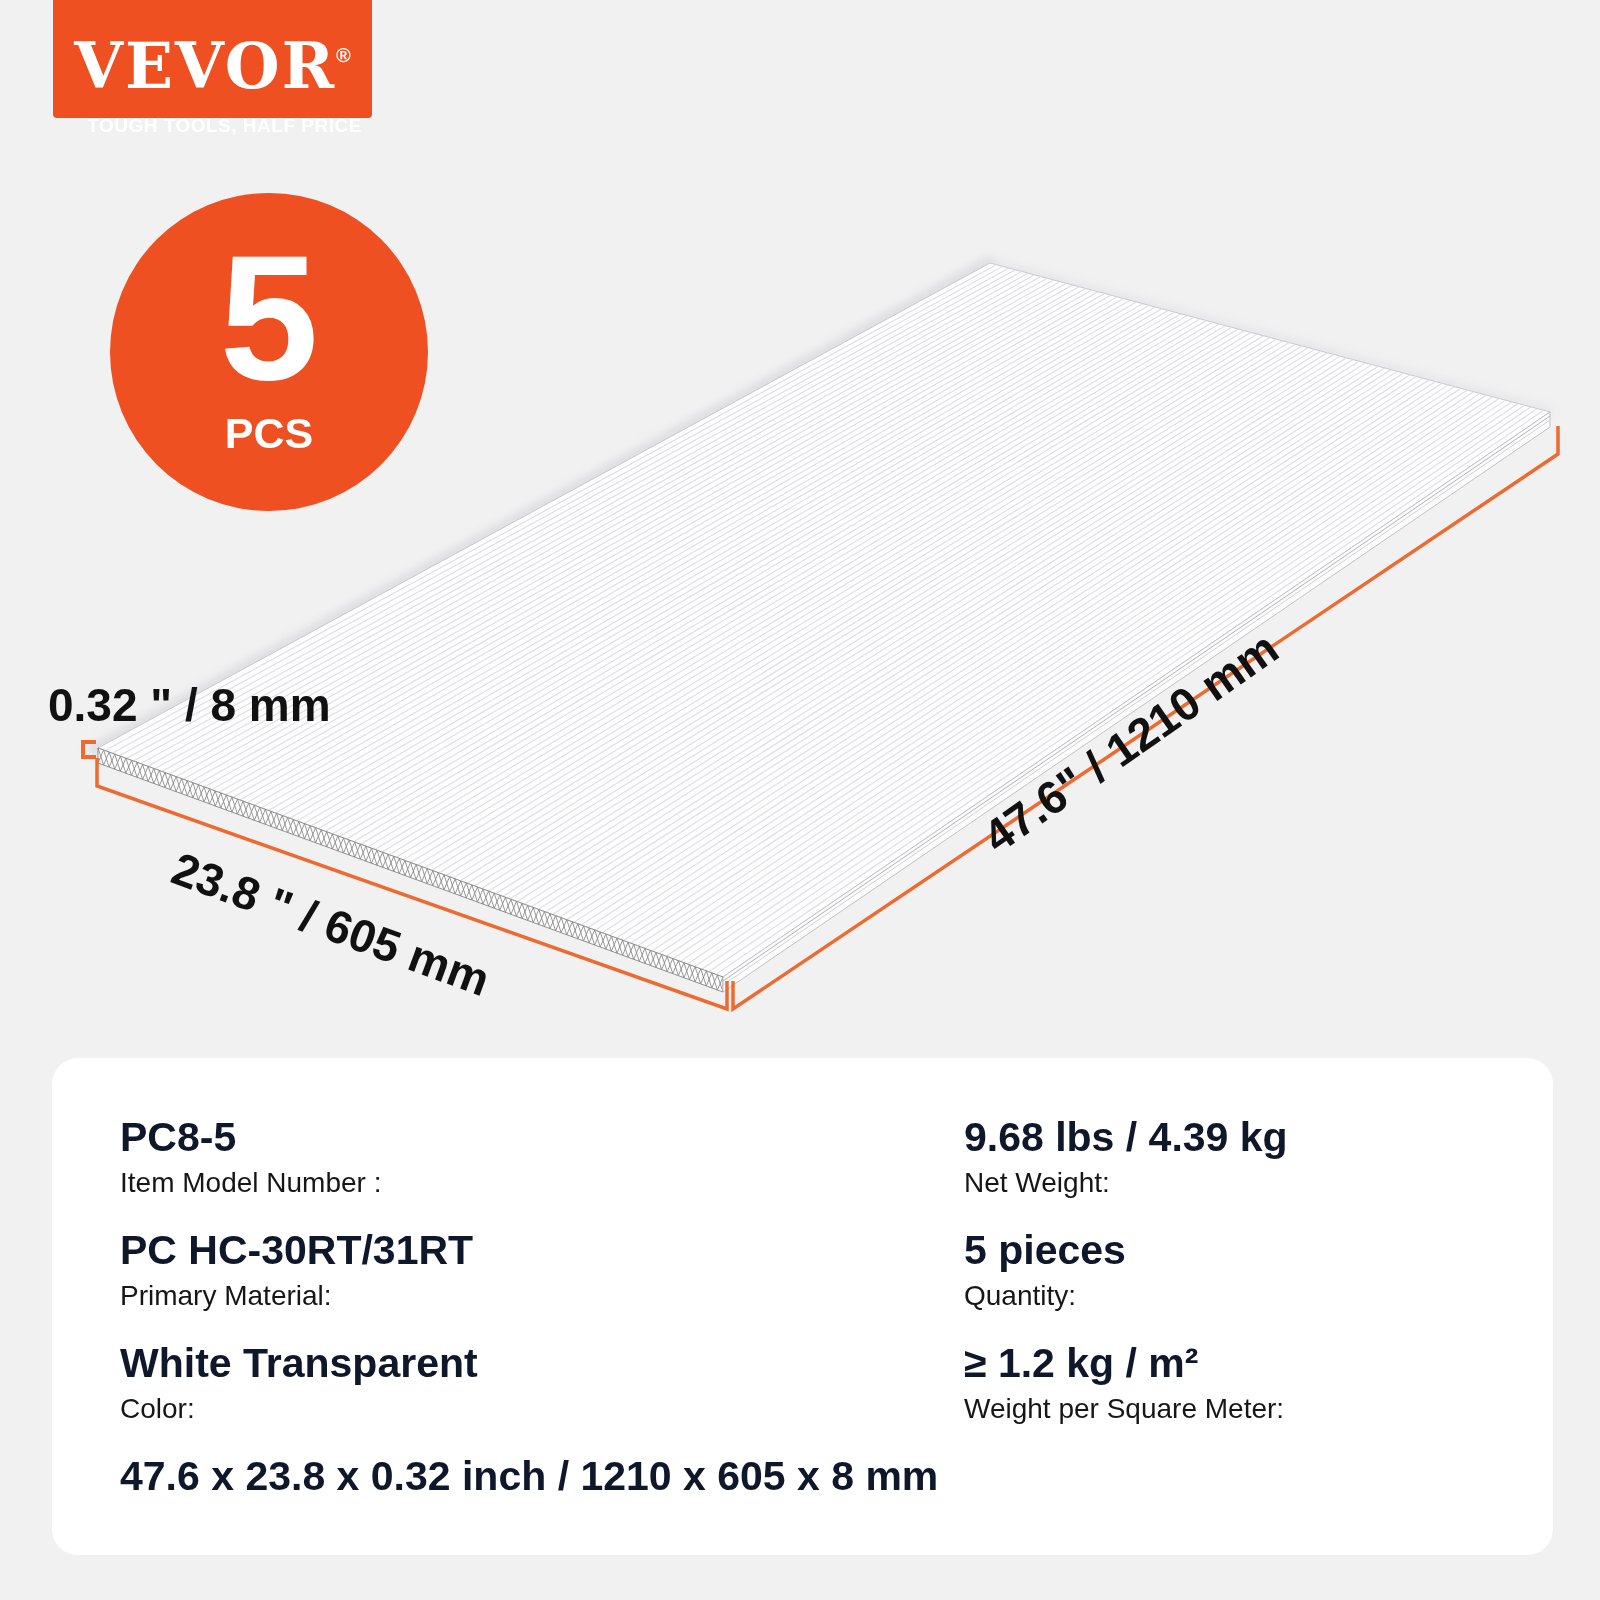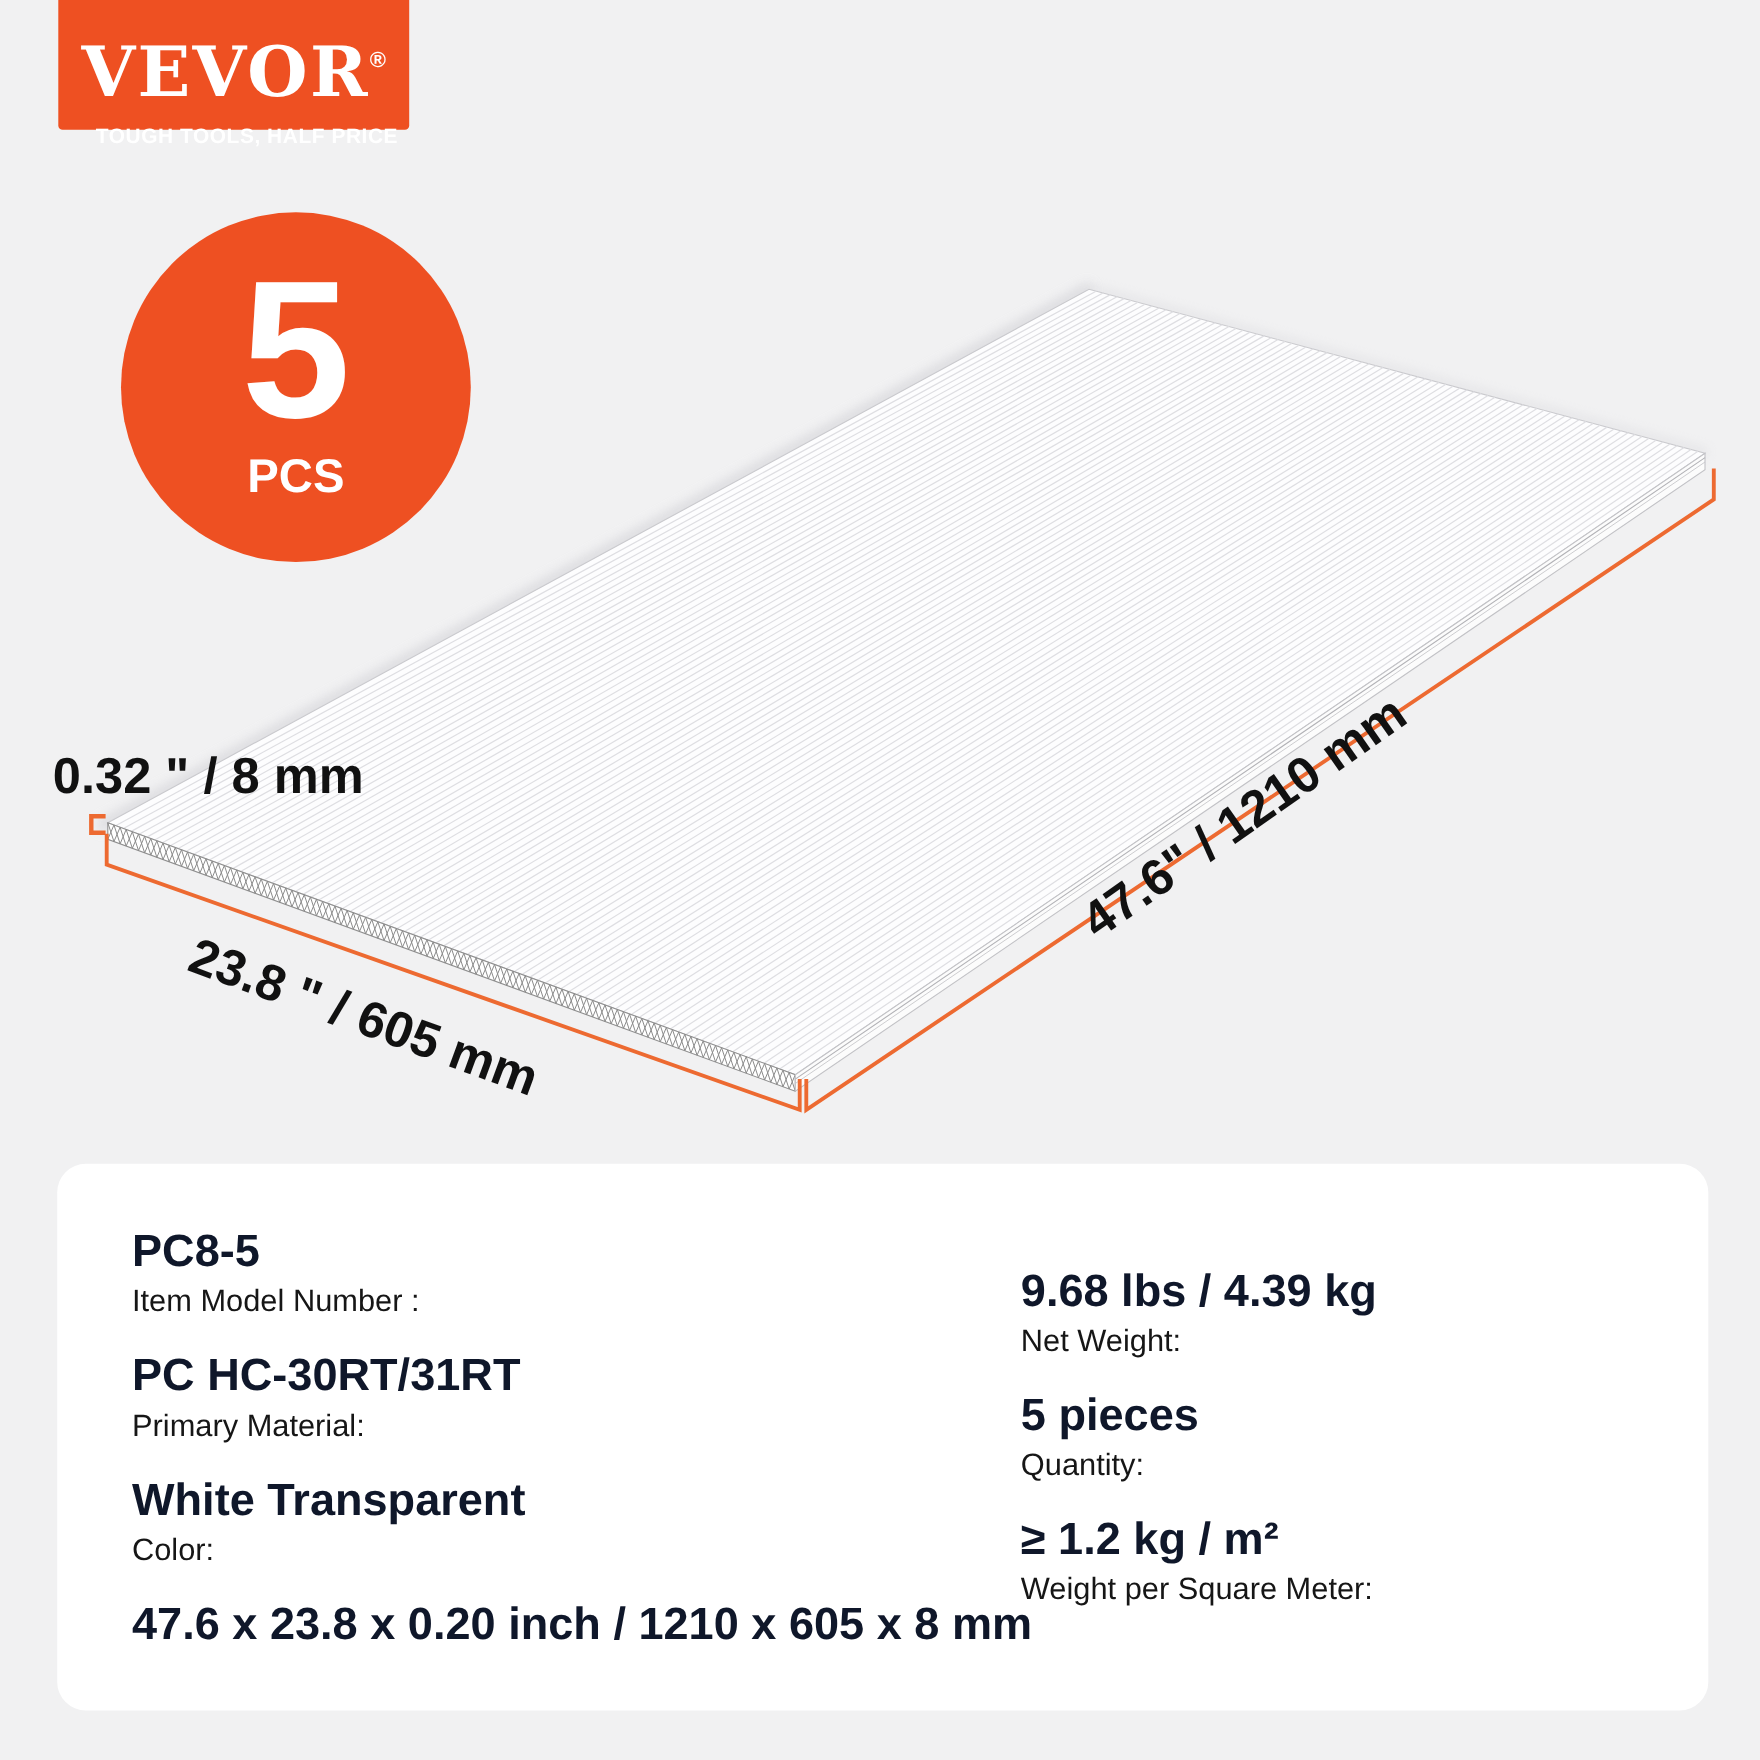--- a/index.html
+++ b/index.html
@@ -51,21 +51,21 @@
   .dim-width{left:183px;top:843px;transform:rotate(20.2deg);transform-origin:0 0;}
   .dim-length{left:1003px;top:812px;transform:rotate(-35deg);transform-origin:0 100%;}
 
   
   .panel{
     position:absolute;left:52px;top:1058px;width:1501px;height:497px;
     background:#ffffff;border-radius:26px;
   }
   .spec-col{position:absolute;top:56px;}
   .col-left{left:68px;}
-  .col-right{left:876px;margin-top:36px;}
+  .col-right{left:912px;}
   .spec-row{margin-bottom:24px;}
   .spec-value{
     font-size:41px;font-weight:bold;line-height:46px;color:#0f172a;white-space:nowrap;
   }
   .spec-label{
     font-size:28px;line-height:40px;color:#161616;margin-top:3px;white-space:nowrap;
   }
 </style>
 </head>
 <body>
@@ -213,21 +213,21 @@
       </div>
       <div class="spec-row">
         <div class="spec-value">PC HC-30RT/31RT</div>
         <div class="spec-label">Primary Material:</div>
       </div>
       <div class="spec-row">
         <div class="spec-value">White Transparent</div>
         <div class="spec-label">Color:</div>
       </div>
       <div class="spec-row">
-        <div class="spec-value">47.6 x 23.8 x 0.20 inch / 1210 x 605 x 8 mm</div>
+        <div class="spec-value">47.6 x 23.8 x 0.32 inch / 1210 x 605 x 8 mm</div>
       </div>
     </div>
     <div class="spec-col col-right">
       <div class="spec-row">
         <div class="spec-value">9.68 lbs / 4.39 kg</div>
         <div class="spec-label">Net Weight:</div>
       </div>
       <div class="spec-row">
         <div class="spec-value">5 pieces</div>
         <div class="spec-label">Quantity:</div>

